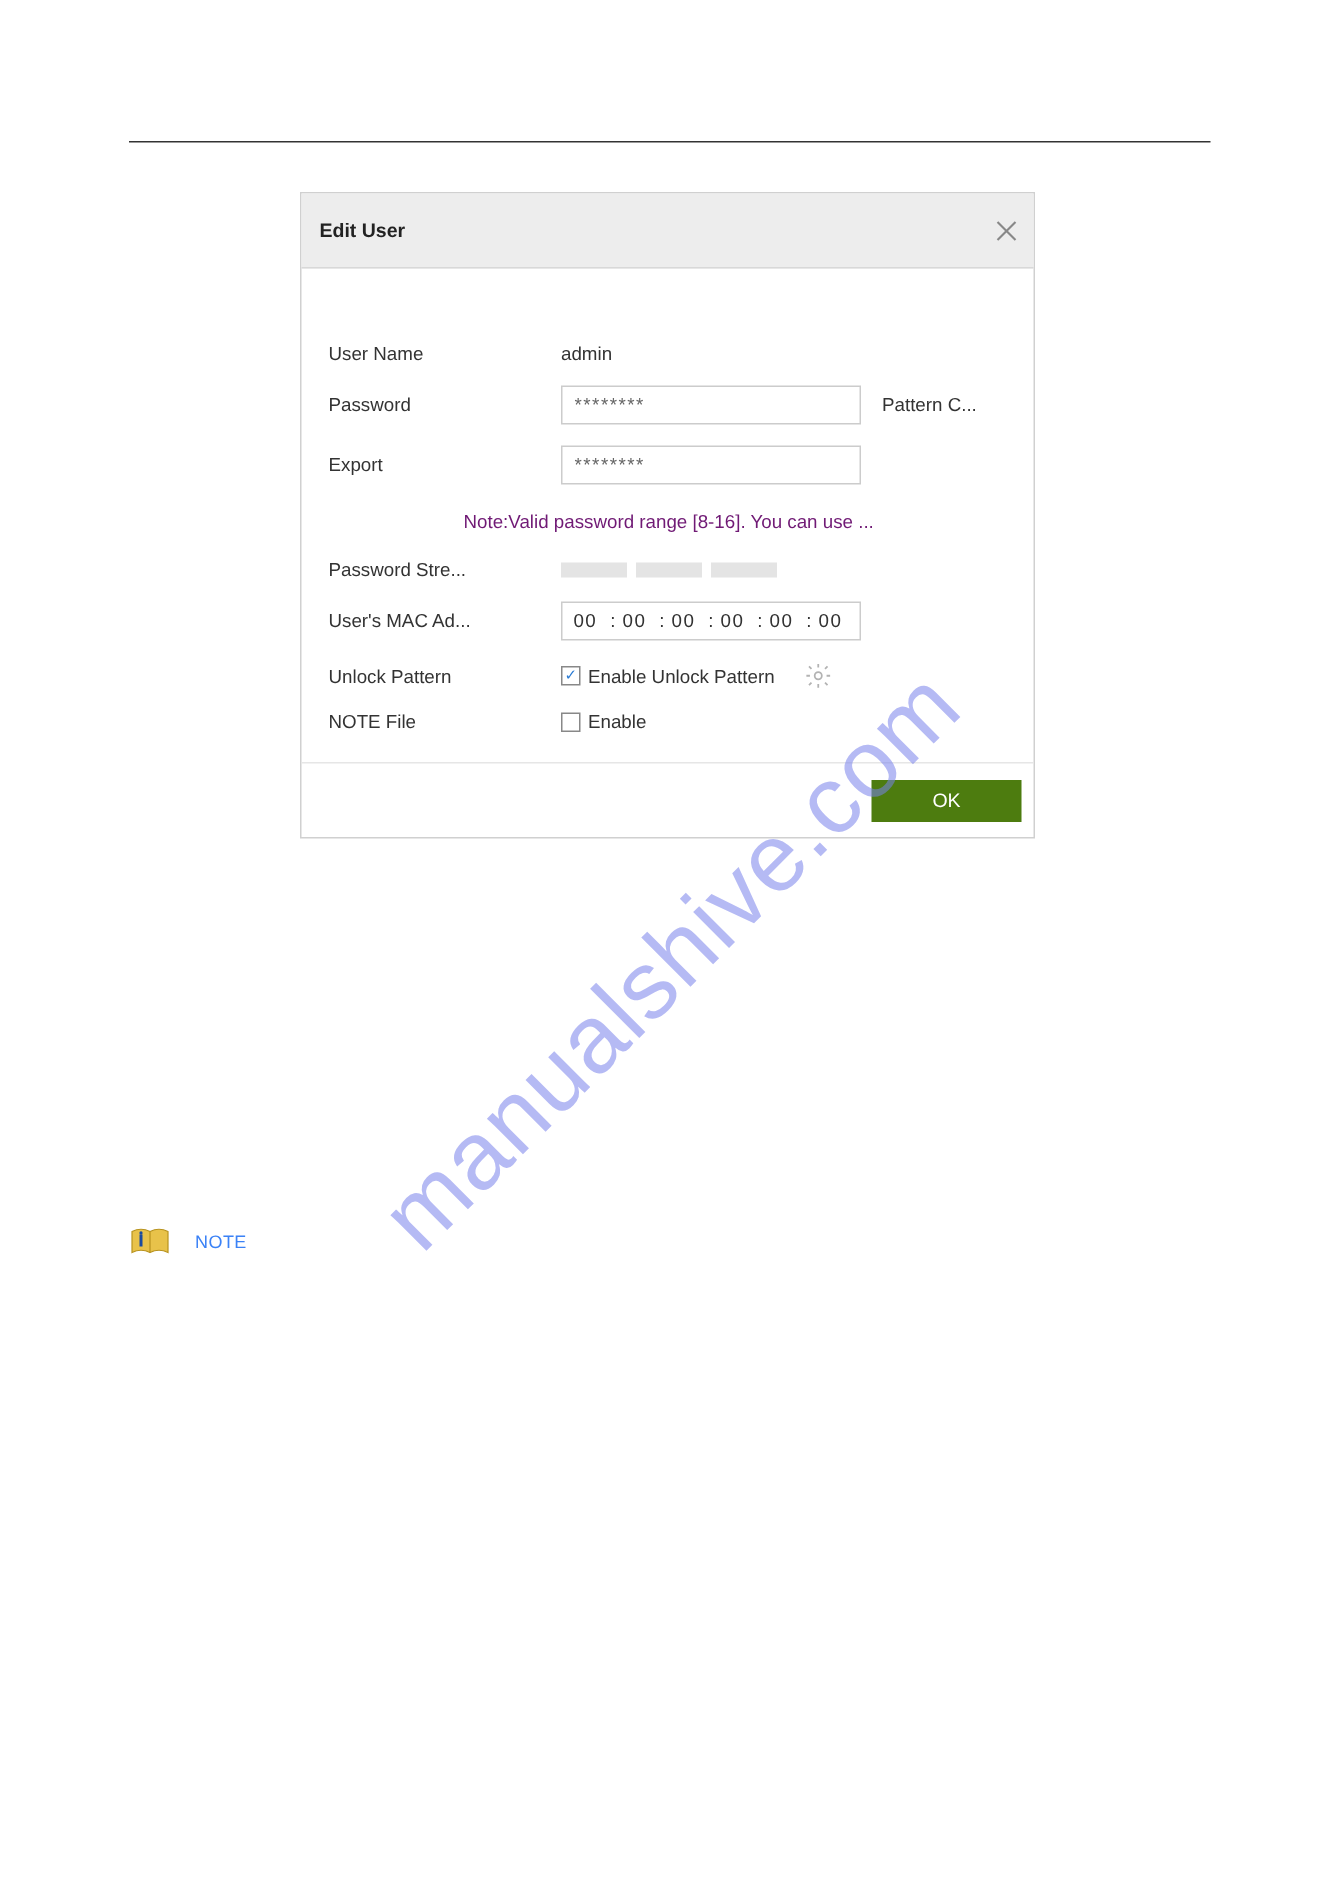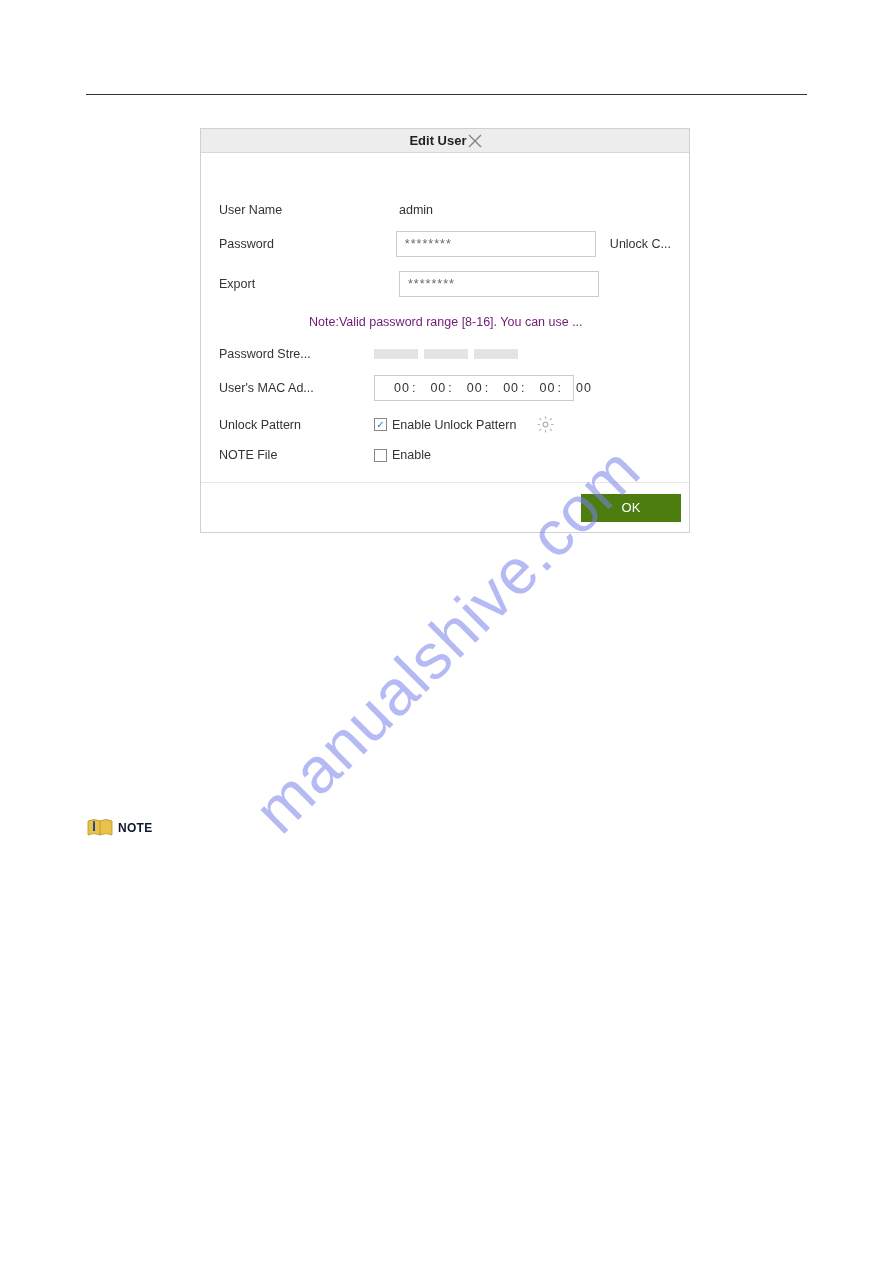--- a/index.html
+++ b/index.html
@@ -23,26 +23,26 @@
   .modal {
     position: absolute;
     left: 200px;
     top: 128px;
     width: 490px;
     background: #fff;
     border: 1px solid #d0d0d0;
     box-sizing: border-box;
   }
   .modal-header {
-    height: 24px;
+    height: 50px;
     background: #ededed;
     border-bottom: 1px solid #d8d8d8;
     display: flex;
     align-items: center;
-    justify-content: center;
+    justify-content: space-between;
     padding: 0 10px 0 12px;
     box-sizing: border-box;
   }
   .modal-title {
     font-weight: bold;
     font-size: 13px;
     color: #222;
   }
   .close-icon {
     width: 16px;
@@ -68,21 +68,20 @@
     padding-right: 10px;
     box-sizing: border-box;
     color: #333;
     white-space: nowrap;
     overflow: hidden;
     text-overflow: ellipsis;
   }
   .val {
     flex: none;
     width: 200px;
-    margin-left: 25px;
   }
   .static { font-size: 12.5px; color: #333; }
   input[type="password"], input[type="text"] {
     width: 200px;
     height: 26px;
     border: 1px solid #ccc;
     box-sizing: border-box;
     padding: 0 8px;
     font-size: 12.5px;
     color: #666;
@@ -116,21 +115,21 @@
     height: 26px;
     border: 1px solid #ccc;
     box-sizing: border-box;
     display: flex;
     align-items: center;
     justify-content: space-around;
     padding: 0 6px;
     font-size: 12.5px;
     color: #333;
   }
-  .mac-seg { width: 20px; text-align: center; letter-spacing: 1px; margin-left: 13px; }
+  .mac-seg { width: 20px; text-align: left; letter-spacing: 1px; }
   .mac-colon { color: #333; margin: 0 2px; }
   .chkwrap {
     display: flex;
     align-items: center;
     gap: 5px;
   }
   .chk {
     width: 13px;
     height: 13px;
     border: 1px solid #888;
@@ -177,24 +176,25 @@
     display: flex;
     align-items: center;
     gap: 4px;
   }
   .note-icon .book {
     width: 28px;
     height: 20px;
   }
   .note-icon .book svg { width: 28px; height: 20px; }
   .note-text {
-    font-weight: bold;
+    font-weight: normal;
     font-size: 12px;
-    color: #0f172a;
+    color: #3b82f6;
     letter-spacing: 0.3px;
+    margin-left: 12px;
   }
 
   .watermark {
     position: absolute;
     left: 50%;
     top: 640px;
     transform: translate(-50%, -50%) rotate(-45deg);
     font-size: 64px;
     font-weight: 500;
     color: rgba(120, 130, 235, 0.55);
@@ -223,21 +223,21 @@
   <div class="modal-body">
 
     <div class="row">
       <div class="lbl">User Name</div>
       <div class="val static">admin</div>
     </div>
 
     <div class="row">
       <div class="lbl">Password</div>
       <input type="text" class="val" value="********" style="">
-      <span class="discard">Unlock C...</span>
+      <span class="discard">Pattern C...</span>
     </div>
 
     <div class="row">
       <div class="lbl">Export</div>
       <input type="text" class="val" value="********" style="">
     </div>
 
     <div class="note-line">Note:Valid password range [8-16]. You can use ...</div>
 
     <div class="row">

